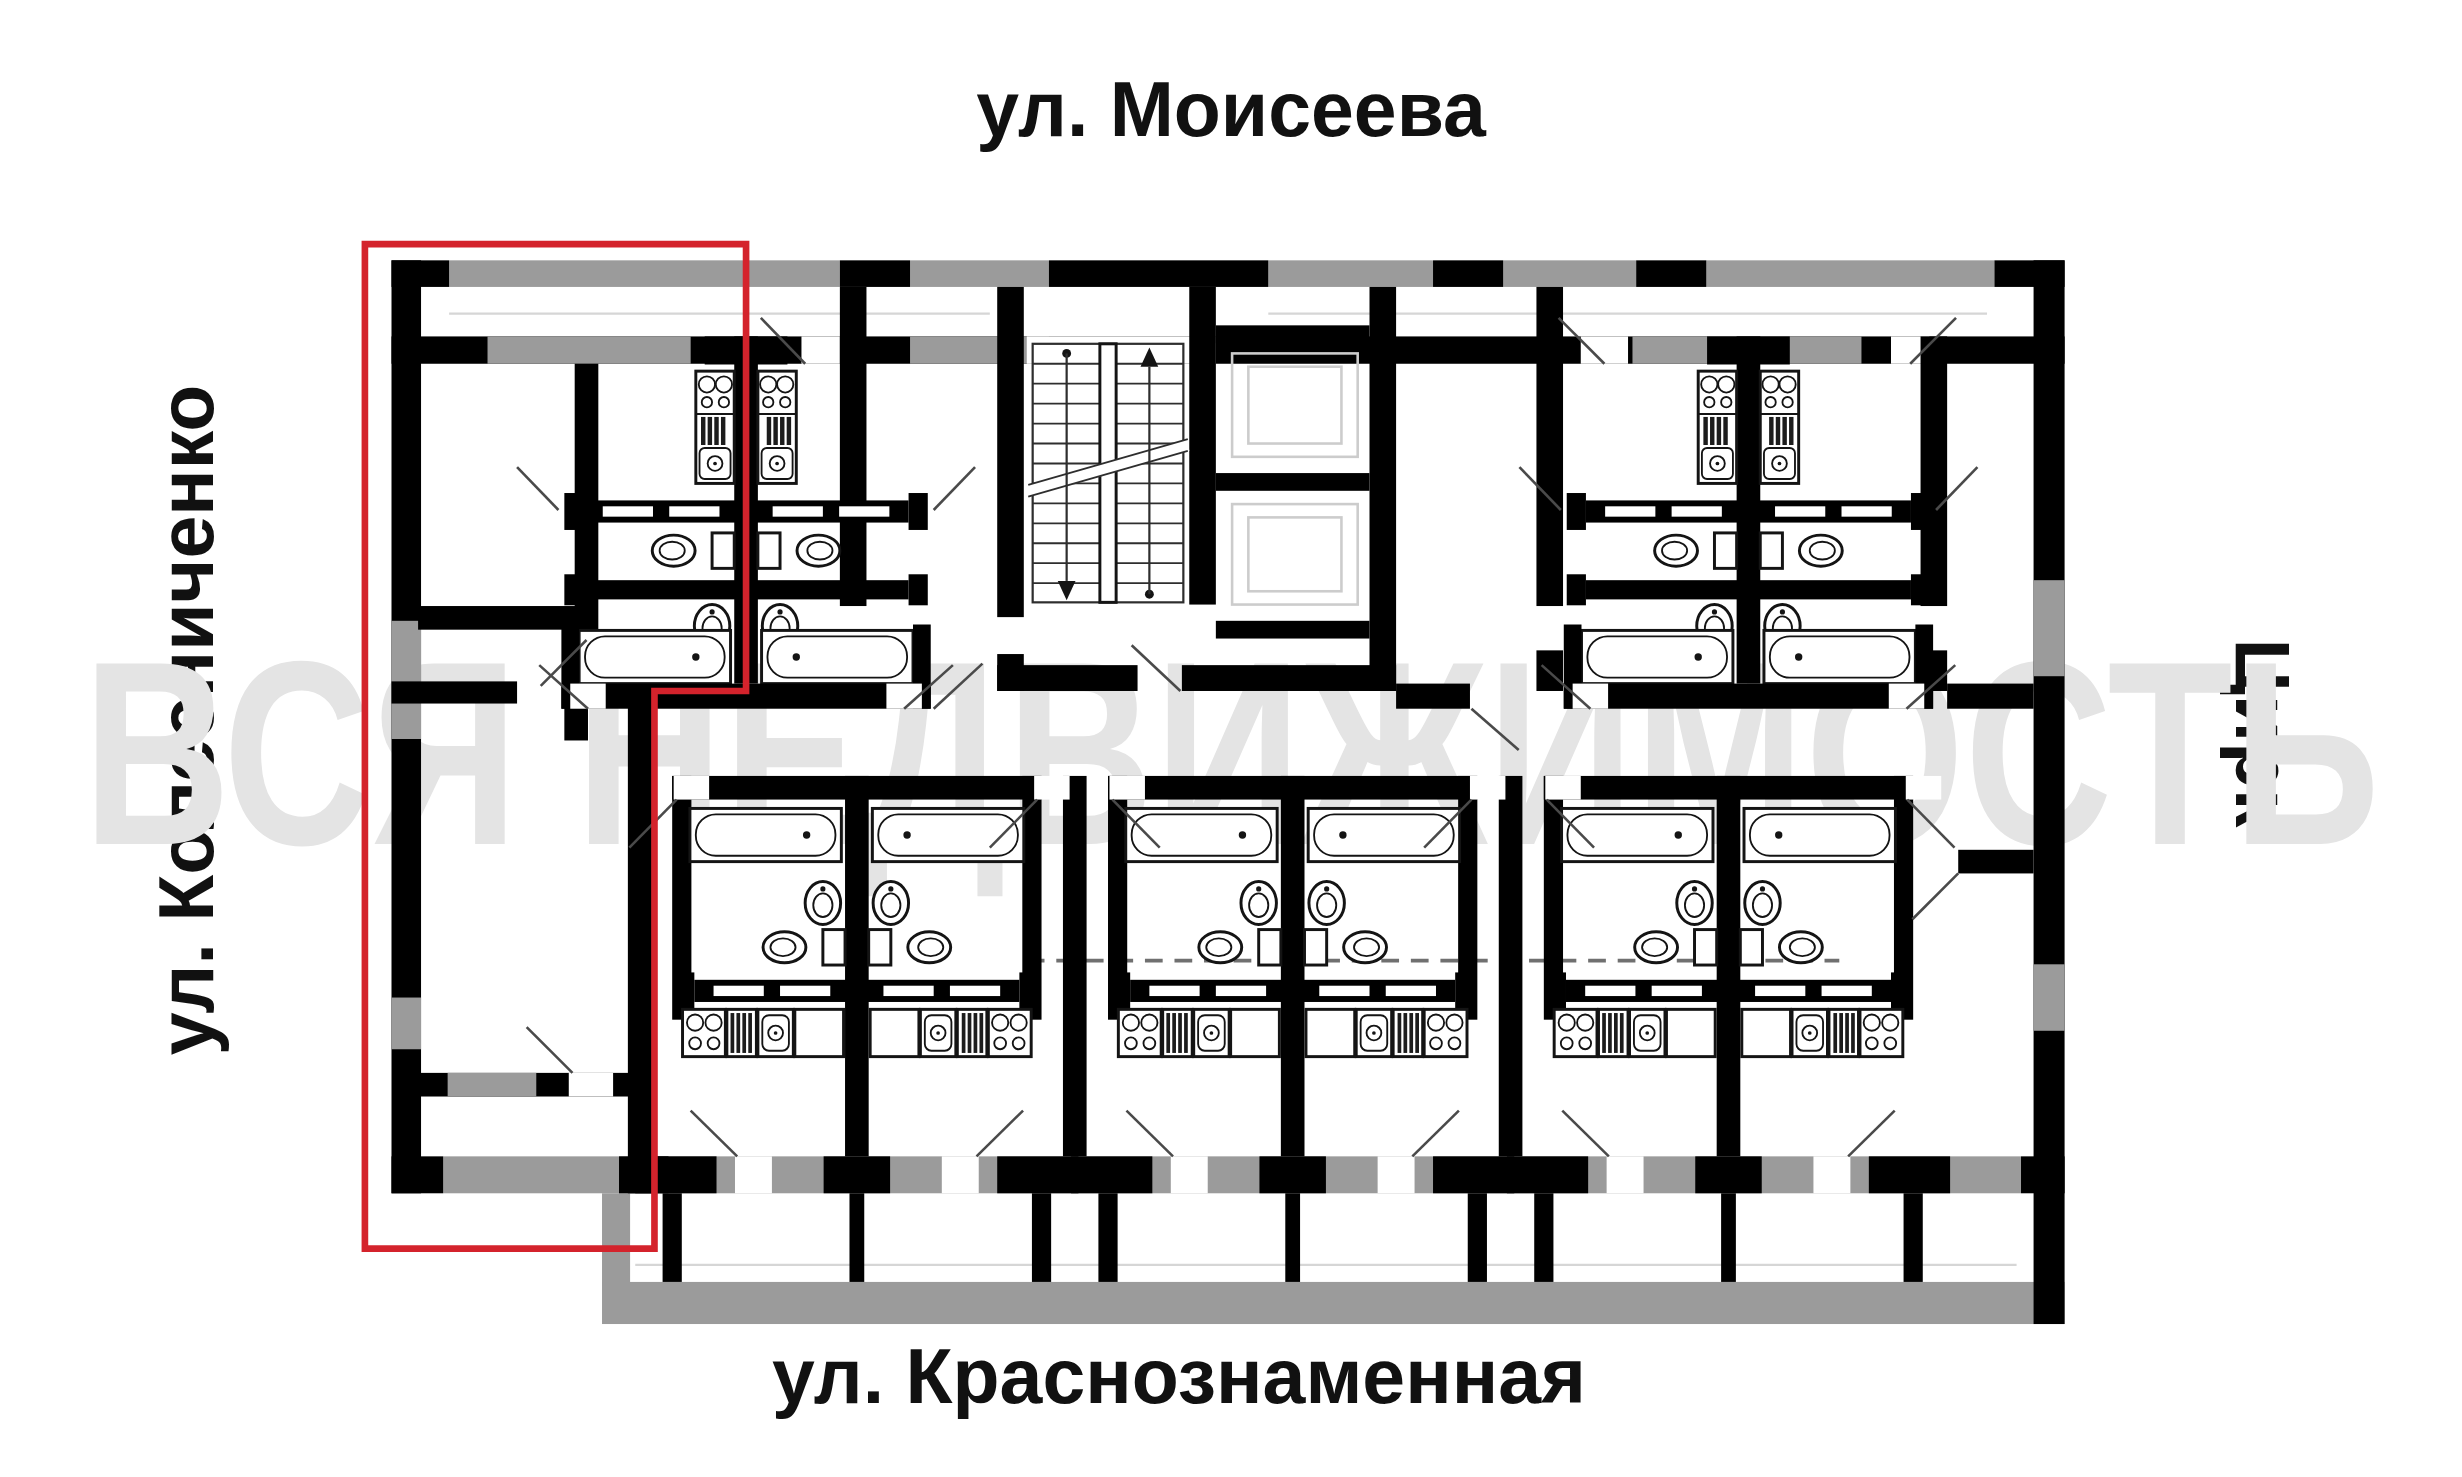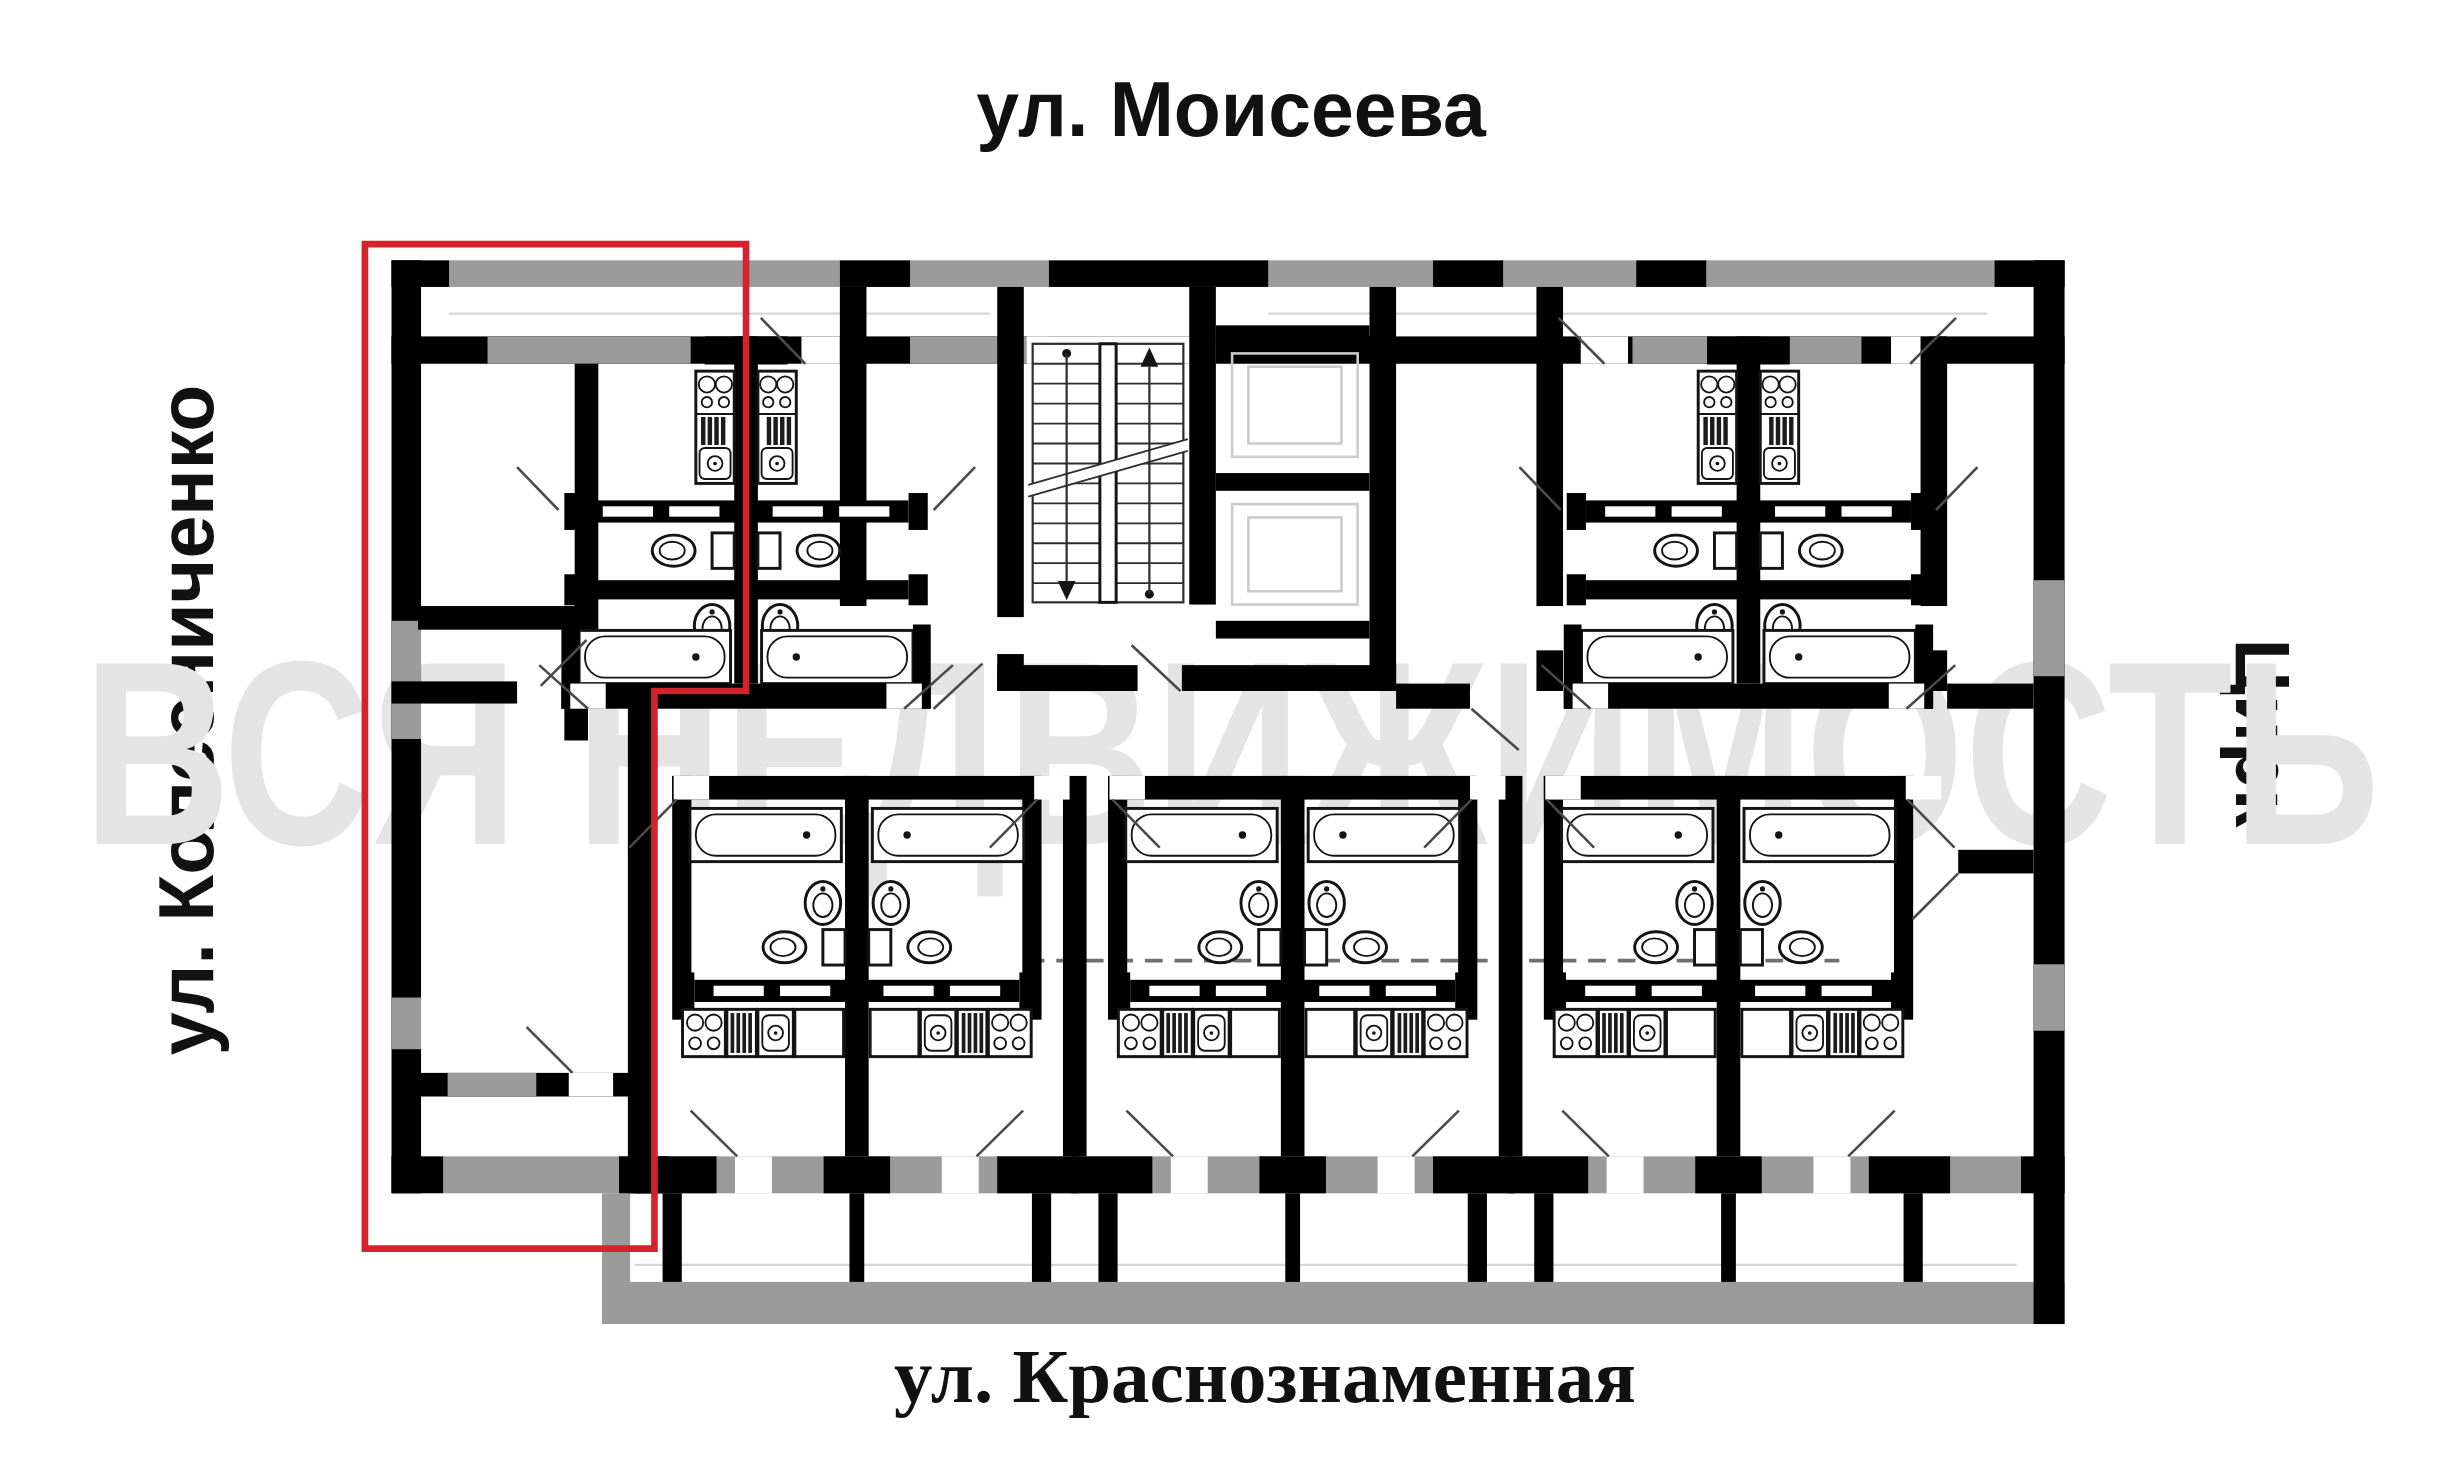--- a/index.html
+++ b/index.html
@@ -35,21 +35,21 @@
   .red-line{fill:none;stroke:var(--highlight);stroke-width:9;}
 </style>
 </head>
 <body>
 
 <div class="stage">
 
   <div class="street" style="left:1231px;top:109px;">ул. Моисеева</div>
   <div class="street rot-left" style="left:186px;top:720px;">ул. Колесниченко</div>
   <div class="street rot-right" style="left:2262px;top:733px;">Цирк</div>
-  <div class="street" style="left:1265px;top:1376px;font-family:Liberation Serif, serif;">ул. Краснознаменная</div>
+  <div class="street" style="left:1179px;top:1376px;">ул. Краснознаменная</div>
 
   <svg width="2462" height="1478" viewBox="0 0 3333 2000">
     <defs>
       <g id="tub">
         <rect x="0" y="0" width="205" height="72" class="fx"></rect>
         <rect x="8" y="8" width="189" height="56" rx="27" class="thin"></rect>
         <circle cx="158" cy="36" r="5" class="dot"></circle>
       </g>
       <g id="ovalSink">
         <ellipse cx="0" cy="0" rx="24" ry="29" class="fx"></ellipse>

